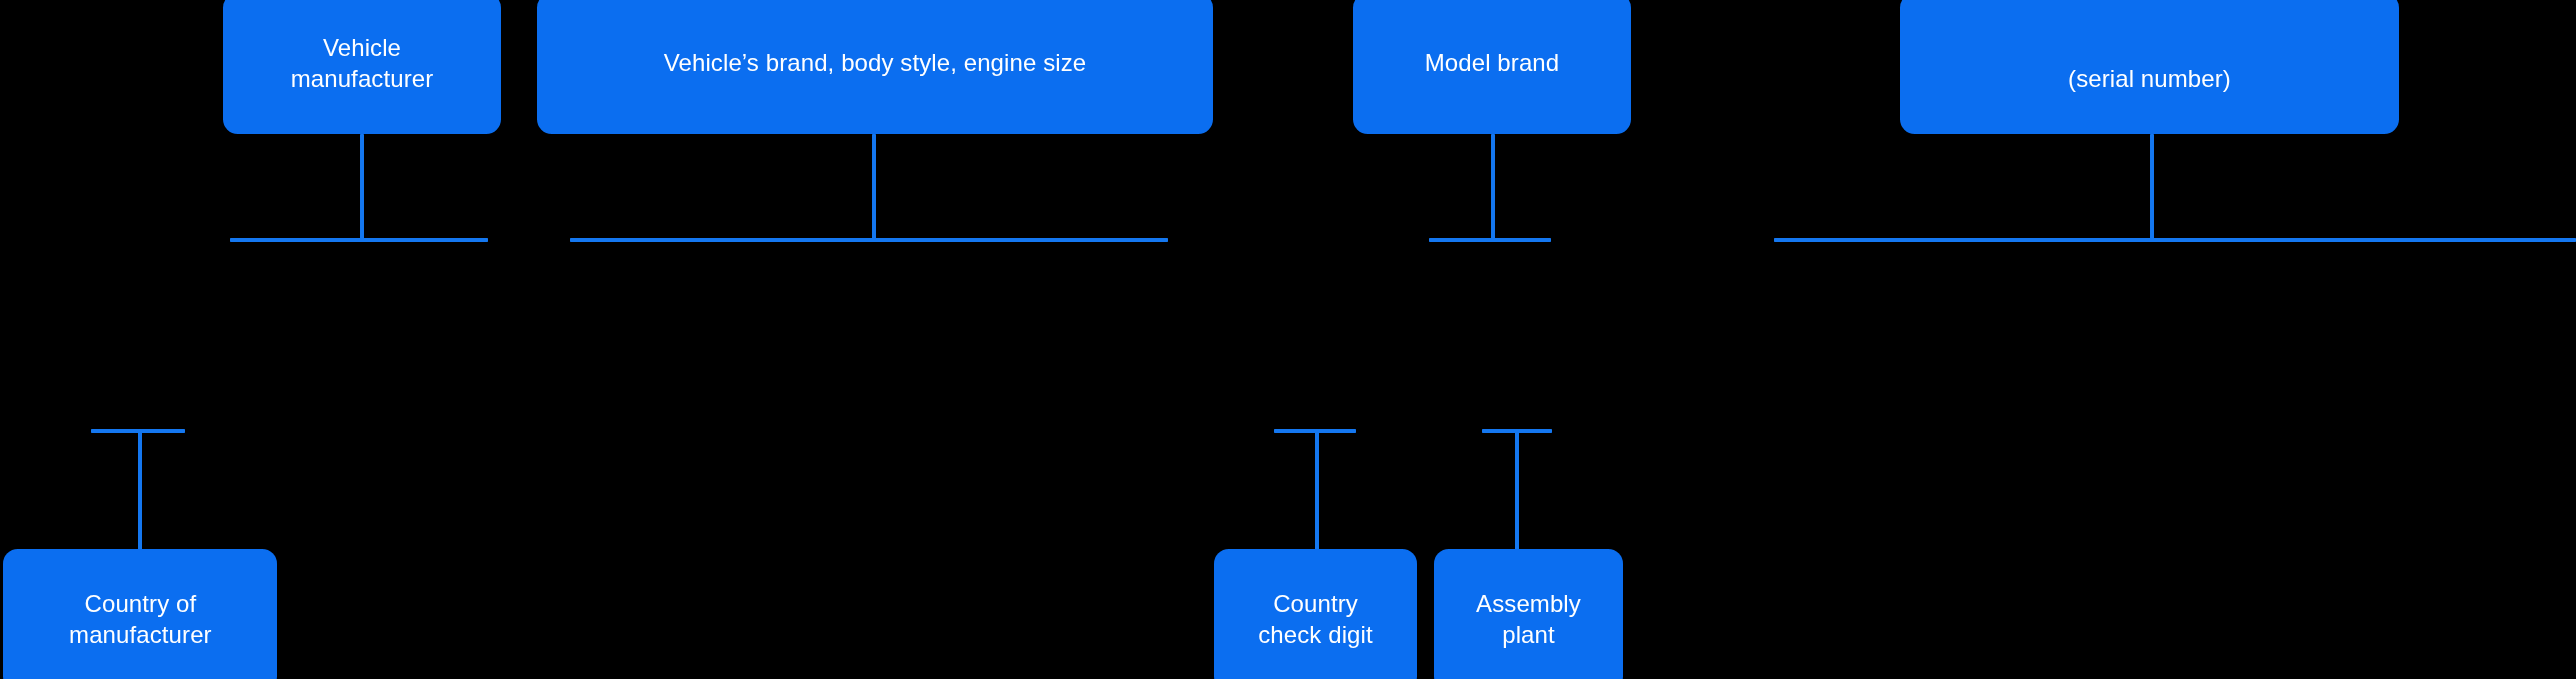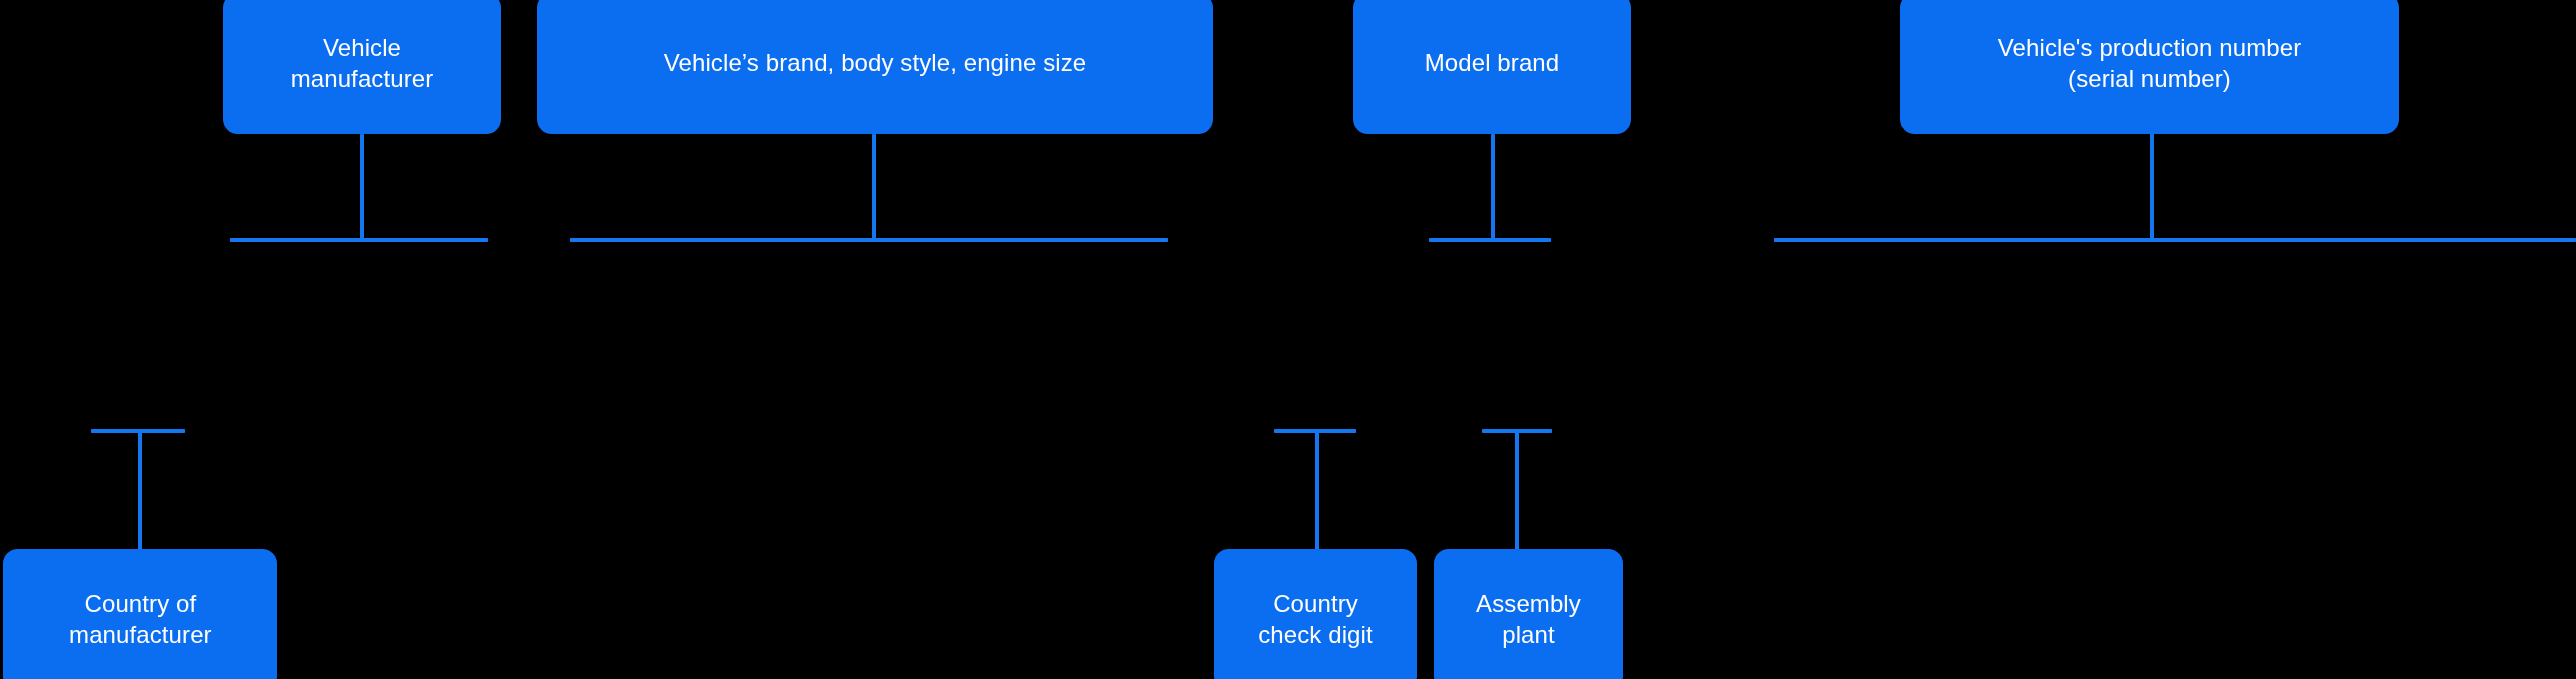--- a/index.html
+++ b/index.html
@@ -74,21 +74,21 @@
   </div>
 
   <div class="node" style="left:1353px; top:-6.7px; width:278px; height:141px;">
     <span class="node-label">
       <span>Model brand</span>
     </span>
   </div>
 
   <div class="node" style="left:1900px; top:-6.7px; width:499px; height:141px;">
     <span class="node-label">
-      <span>Vehicle's production number</span><br>
+      <br>
       <span>(serial number)</span>
     </span>
   </div>
 
   <div class="stem" style="left:360px; top:134px; height:107px;"></div>
   <div class="bracket-bar" style="left:230px; top:238px; width:258px;"></div>
 
   <div class="stem" style="left:872px; top:134px; height:107px;"></div>
   <div class="bracket-bar" style="left:570px; top:238px; width:598px;"></div>
 

